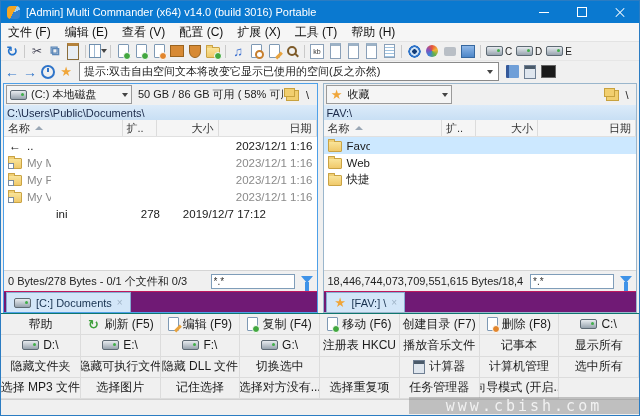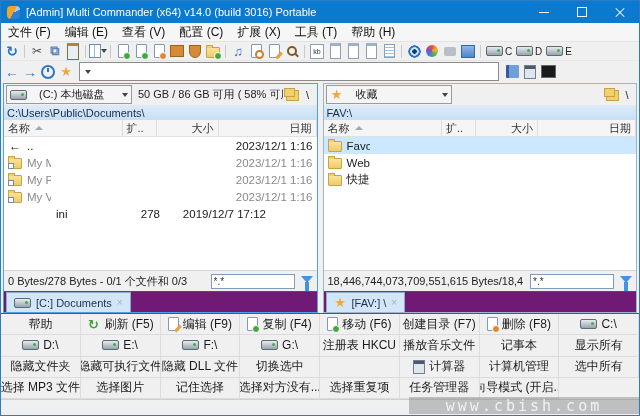--- a/index.html
+++ b/index.html
@@ -74,21 +74,21 @@
   
   .combo{height:17px;background:#fff;border:1px solid #8a8a8a;display:flex;align-items:center;flex:1;margin:0 4px;max-width:418px;}
   .combo input{flex:1;border:none;outline:none;font-size:11px;color:#222;padding:0 4px;background:transparent;font-family:inherit;}
   .combo .cbtn{width:16px;height:100%;display:flex;align-items:center;justify-content:center;}
   
   .panes{flex:1;display:flex;background:#f0f0f0;min-height:0;}
   .pane{flex:1;display:flex;flex-direction:column;background:#fff;margin:1px 1px 0 2px;min-width:0;}
   .pane.left{border:1px solid #4ea0e8;}
   .pane.right{border:1px solid #9ab6cc;margin:1px 2px 0 1px;}
   .drivebar{height:21px;background:#f0f0f0;display:flex;align-items:center;padding:0 2px;flex:none;font-size:11px;color:#222;}
-  .drvcombo{width:118px;height:17px;background:#f5f5f5;border:1px solid #9a9a9a;display:flex;align-items:center;padding:0 3px;gap:12px;flex:none;}
+  .drvcombo{width:118px;height:17px;background:#f5f5f5;border:1px solid #9a9a9a;display:flex;align-items:center;padding:0 3px;gap:4px;flex:none;}
   .drvcombo .lbl{flex:1;font-size:11px;white-space:nowrap;overflow:hidden;}
   .freespace{flex:1;padding:0 6px;white-space:nowrap;overflow:hidden;font-size:11px;}
   .rootbtn{width:14px;text-align:center;font-size:11px;color:#222;flex:none;}
   .pathbar{height:15px;background:linear-gradient(#dcebf9,#c8dff4);font-size:11px;color:#1b2a4a;
            display:flex;align-items:center;padding:0 3px;flex:none;white-space:nowrap;overflow:hidden;}
   .cols{height:16px;background:#f5f5f5;border-bottom:1px solid #e0e0e0;display:flex;font-size:11px;color:#333;flex:none;}
   .cols>div{display:flex;align-items:center;padding:0 4px;border-right:1px solid #dcdcdc;box-sizing:border-box;}
   .c-name{flex:1;min-width:0;}
   .c-ext{width:34px;flex:none;}
   .c-size{width:62px;flex:none;justify-content:flex-end;}
@@ -241,20 +241,21 @@
   </div>
 
   <div class="tb tb2">
     <span class="ti i-arrl"></span>
     <span class="ti i-arrr"></span>
     <span class="ti">
         <span class="i-clock"></span>
       </span>
     <span class="ti i-star"></span>
     <div class="combo">
+      <input readonly="" value="提示:双击自由空间文本将改变它显示已使用的空间(反之亦然)" style="">
       <span class="cbtn">
           <span class="caret"></span>
         </span>
     </div>
     <span class="ti">
         <span class="i-book"></span>
       </span>
     <span class="ti">
         <span class="i-calc"></span>
       </span>

